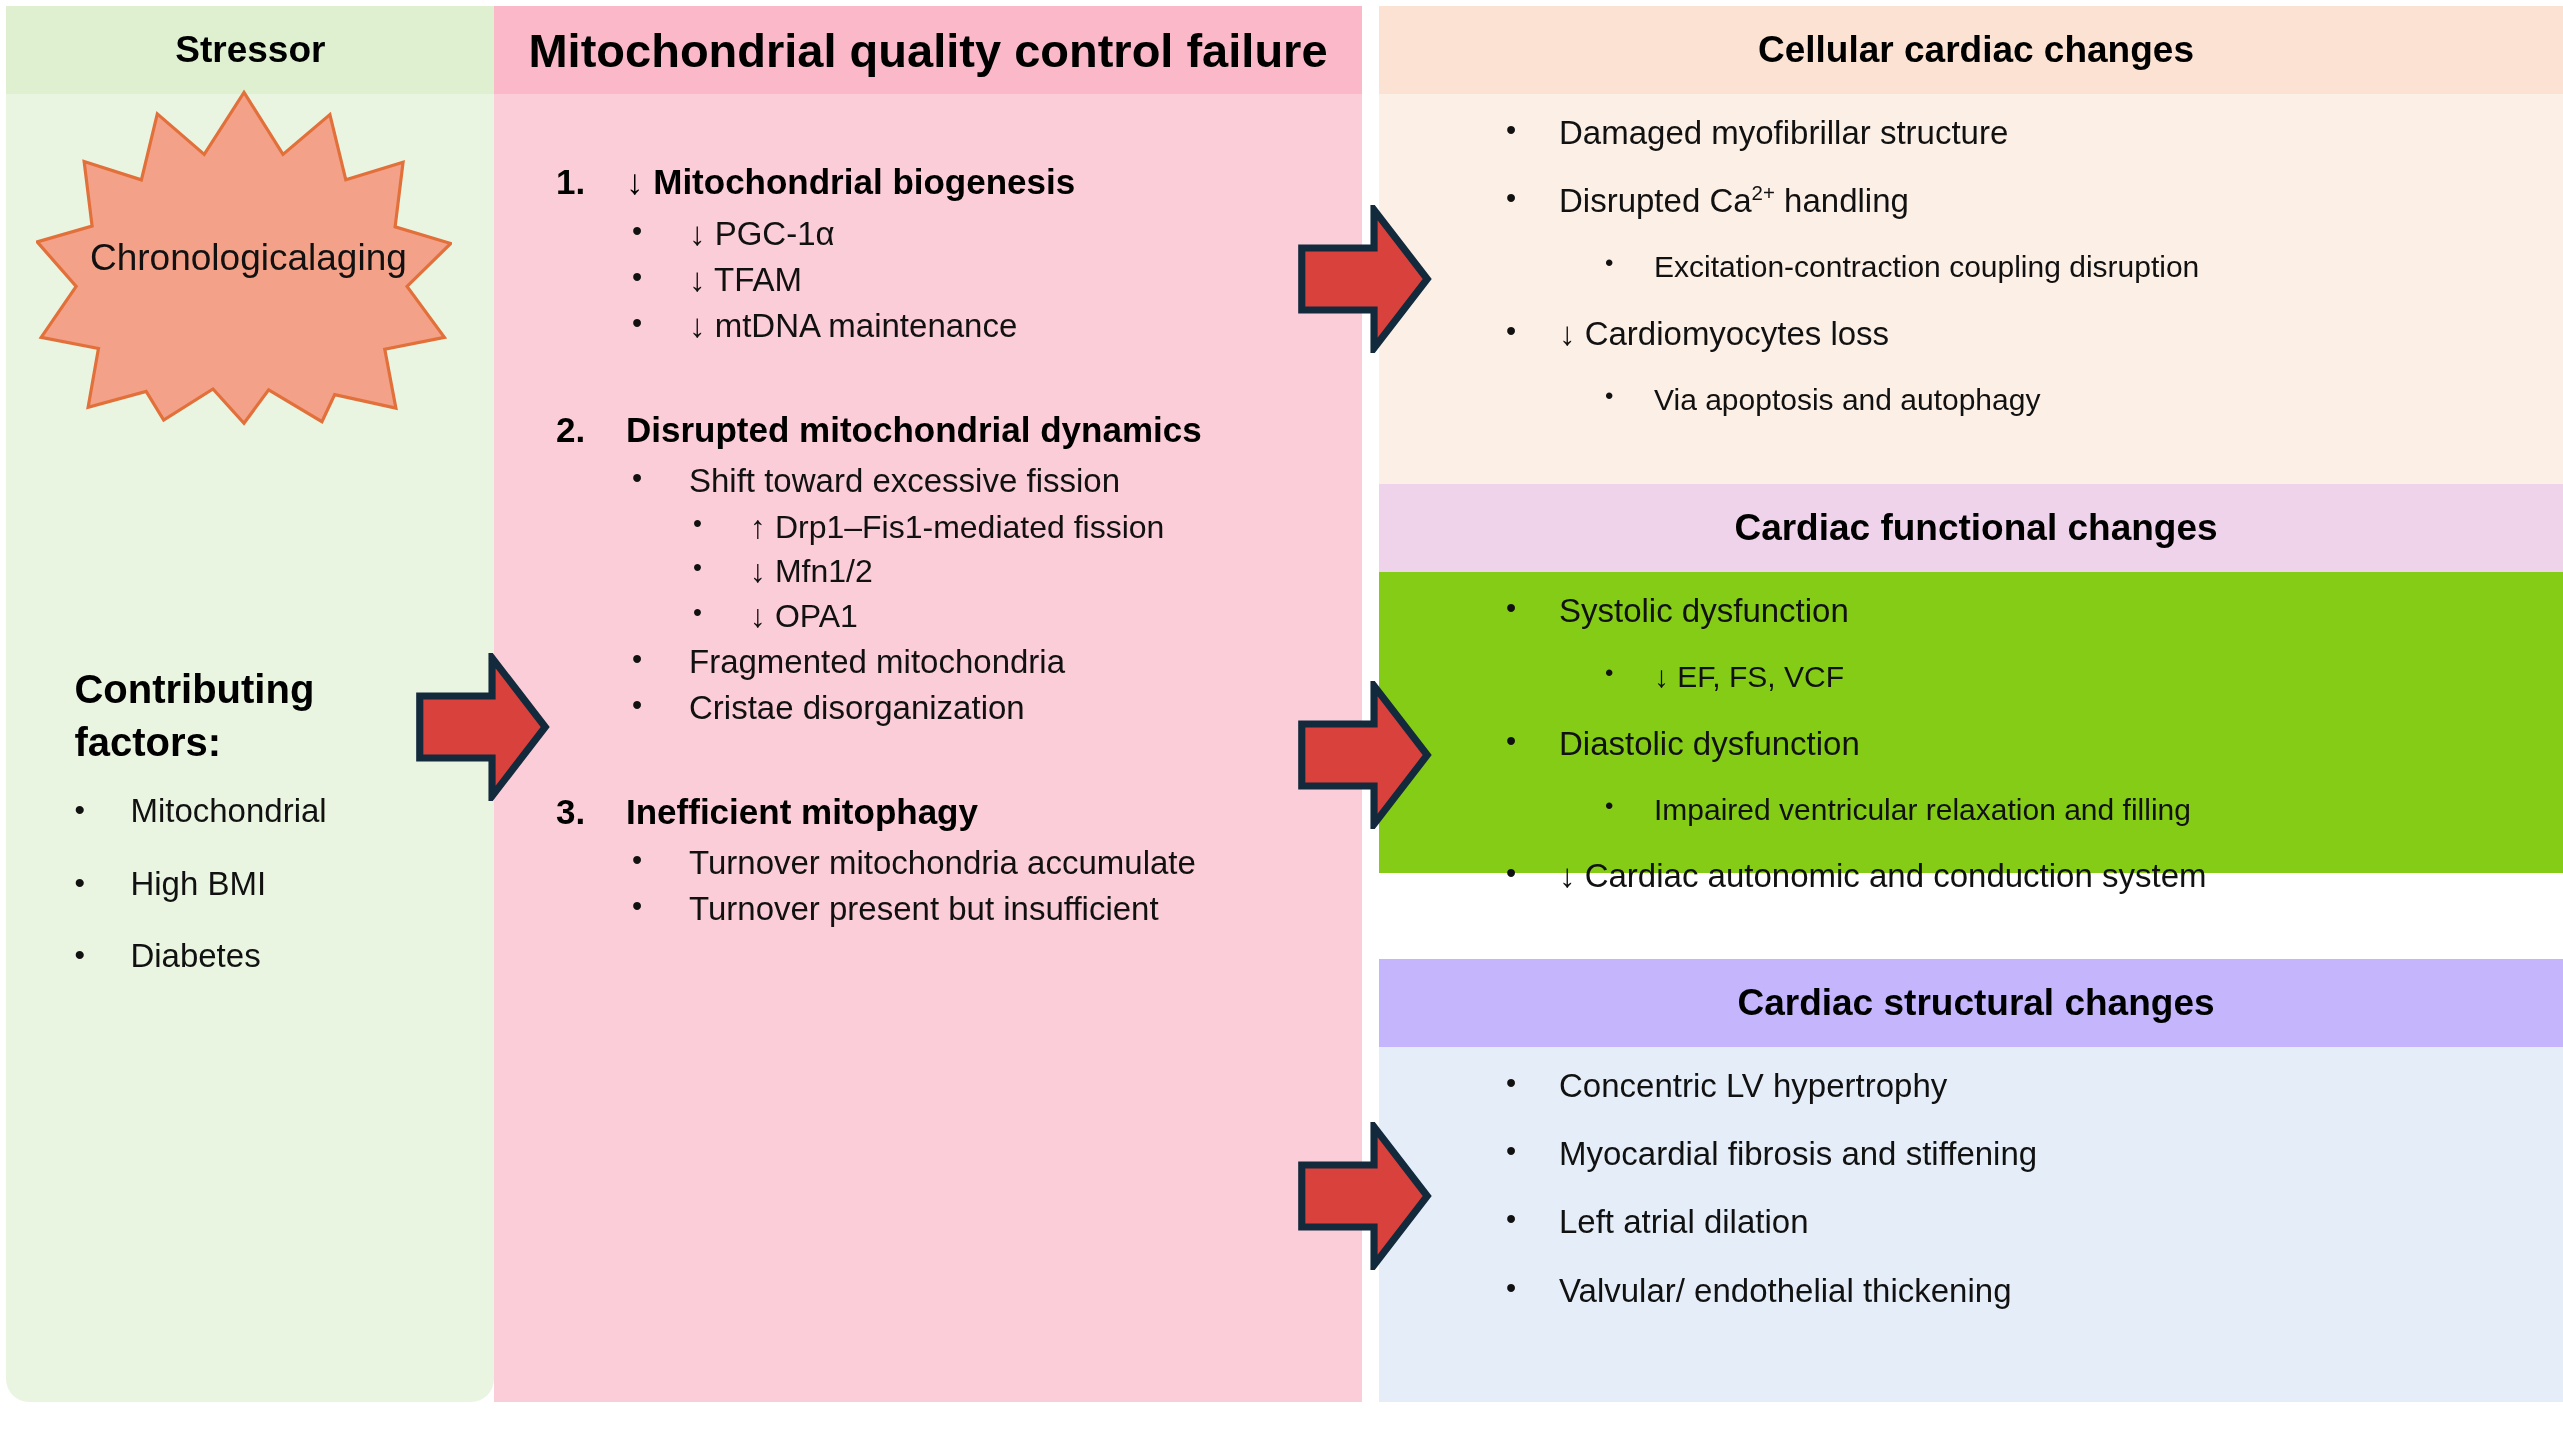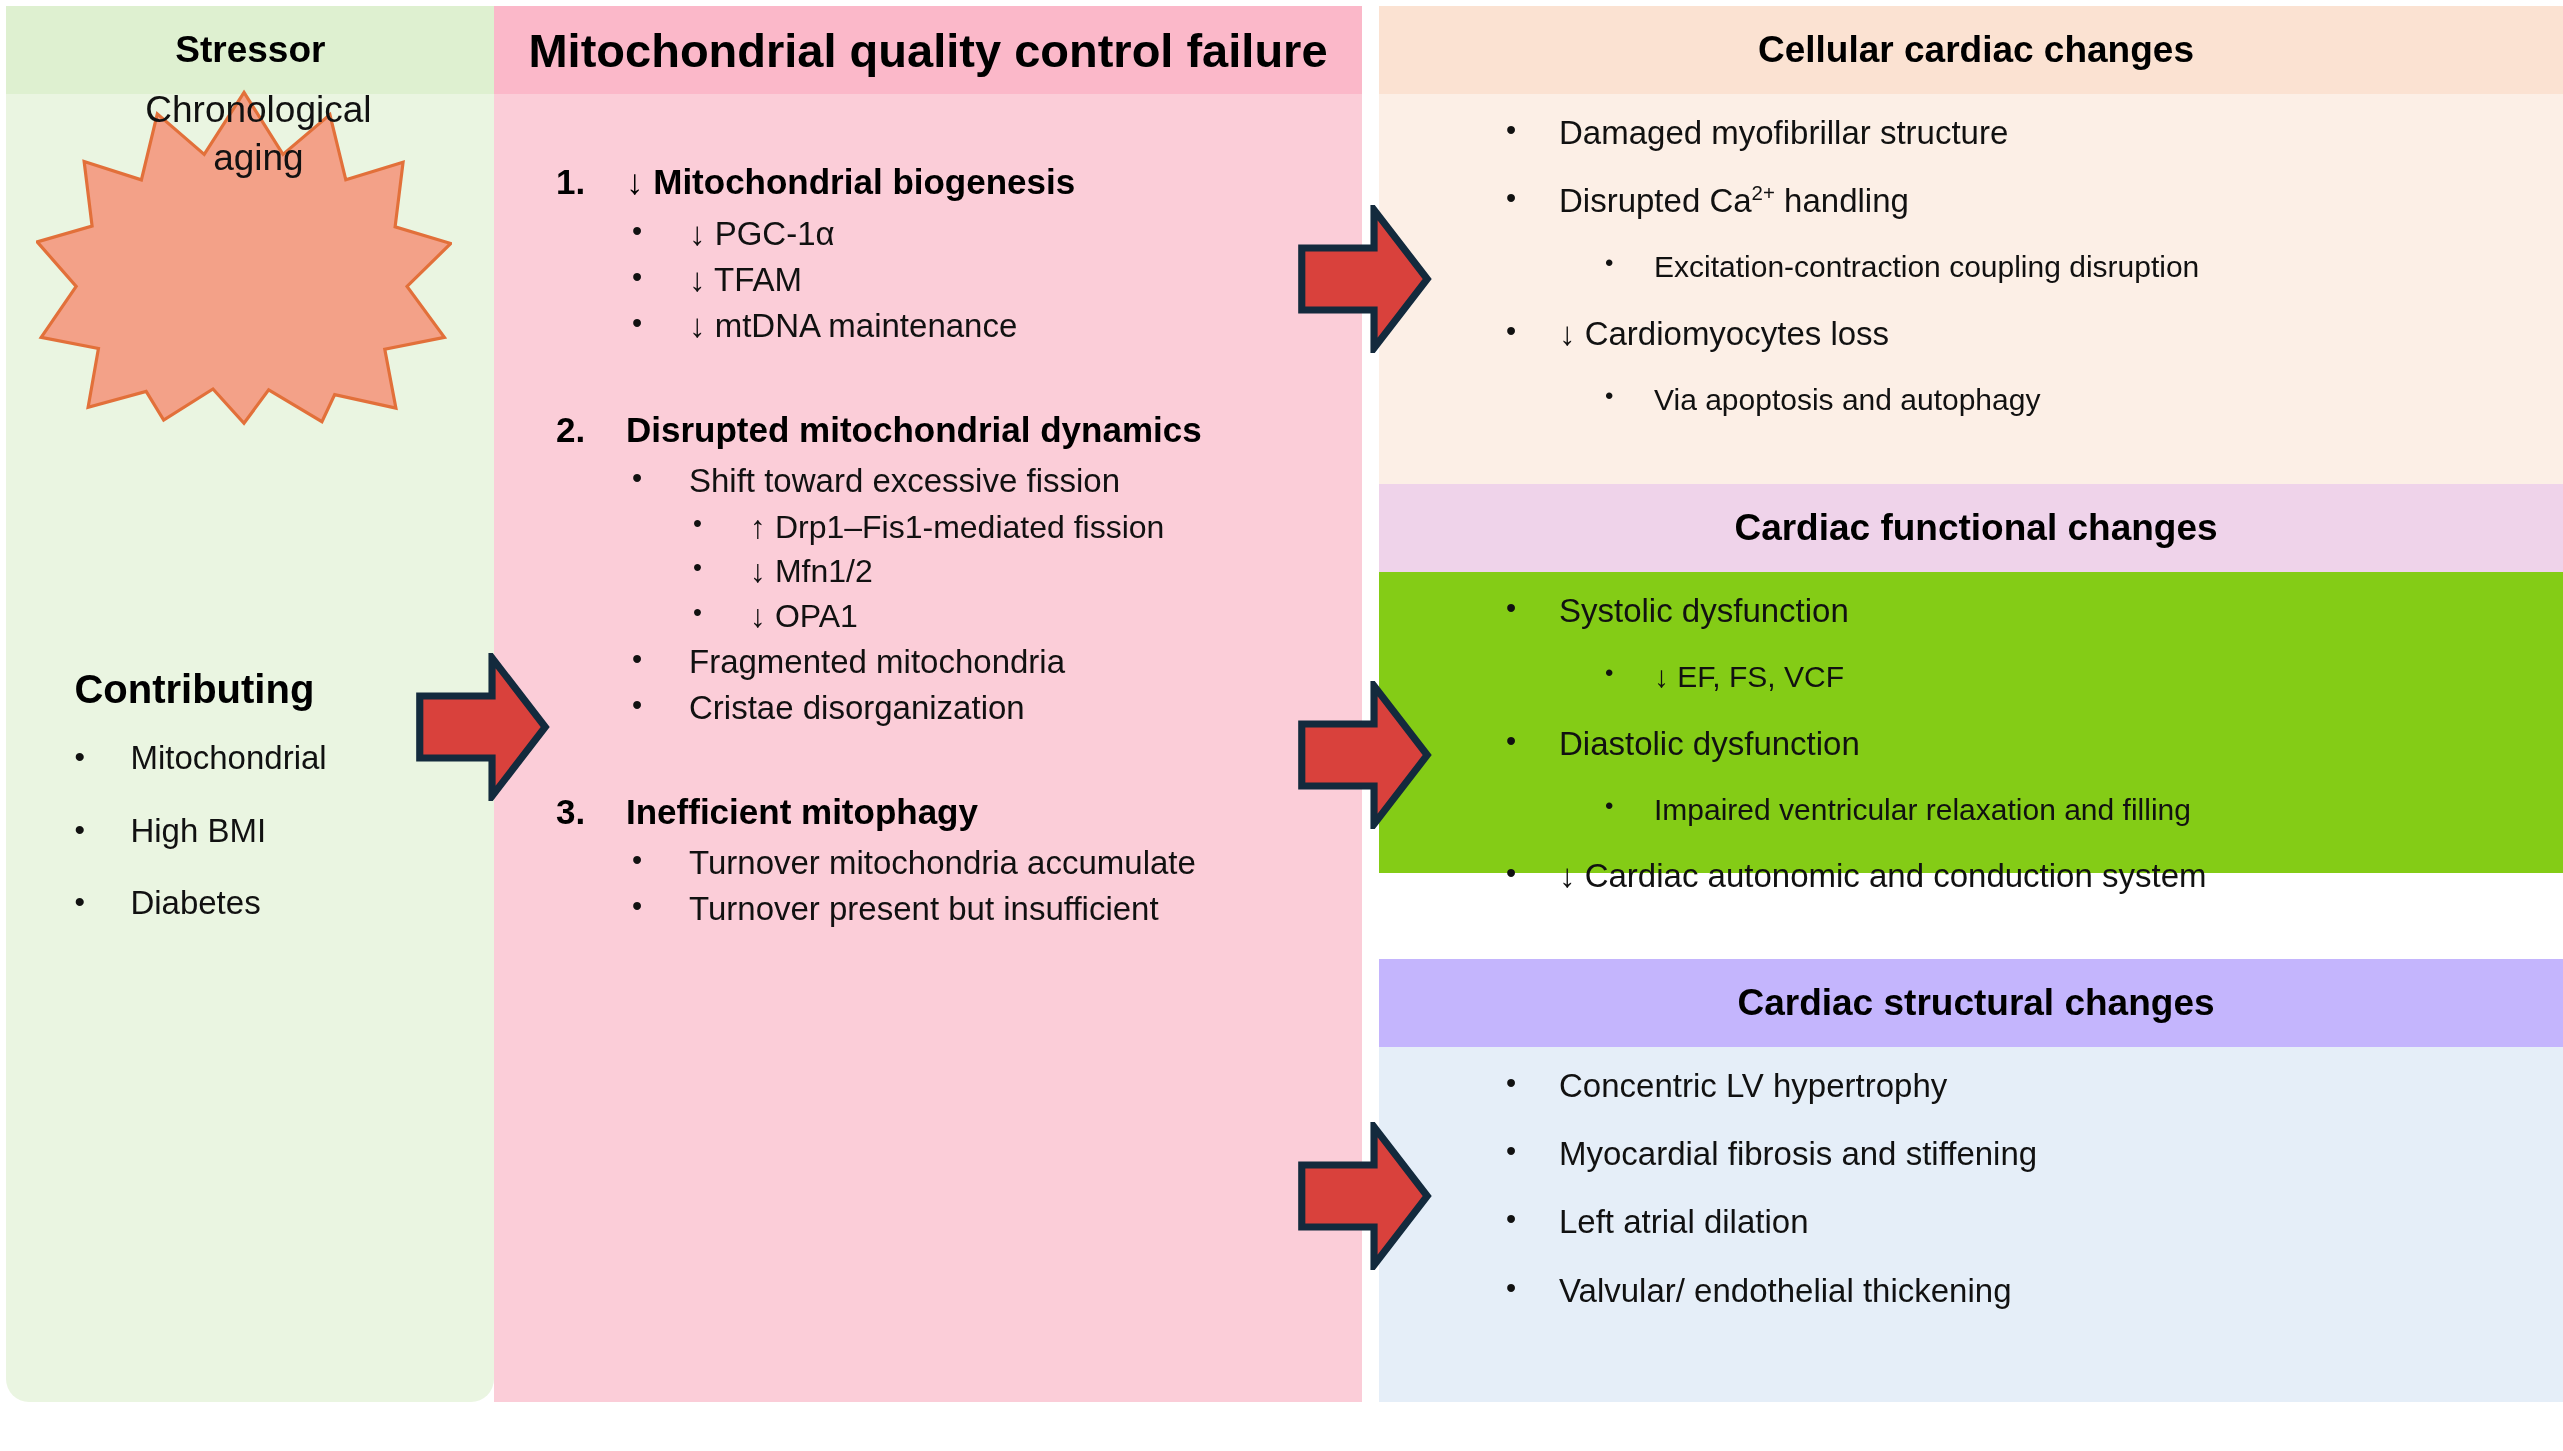--- a/index.html
+++ b/index.html
@@ -124,26 +124,26 @@
   #starburst {
     position: absolute;
     left: 30px;
     top: 80px;
     width: 416px;
     height: 342px;
   }
   #starburst svg { display: block; width: 416px; height: 342px; }
   #starburst .star-label {
     position: absolute;
-    left: 14px; top: 0;
+    left: 4px; top: 0;
     width: 416px; height: 342px;
     display: flex;
-    flex-direction: column;
+    flex-direction: row;
     align-items: center;
-    justify-content: flex-start;
+    justify-content: center;
     font-size: 37px;
     color: #111;
     line-height: 1.28;
     text-align: center;
     pointer-events: none;
   }
 
   
   #contrib {
     position: absolute;
@@ -278,20 +278,21 @@
       </svg>
       <div class="star-label">
         <span>Chronological</span>
         <span>aging</span>
       </div>
     </div>
 
     <div id="contrib">
       <div class="contrib-title">
         <div>Contributing</div>
+        <div>factors:</div>
       </div>
       <div class="c-item">
         <span class="bul">•</span>
         <span class="txt">Mitochondrial</span>
       </div>
       <div class="c-item">
         <span class="bul">•</span>
         <span class="txt">High BMI</span>
       </div>
       <div class="c-item">

